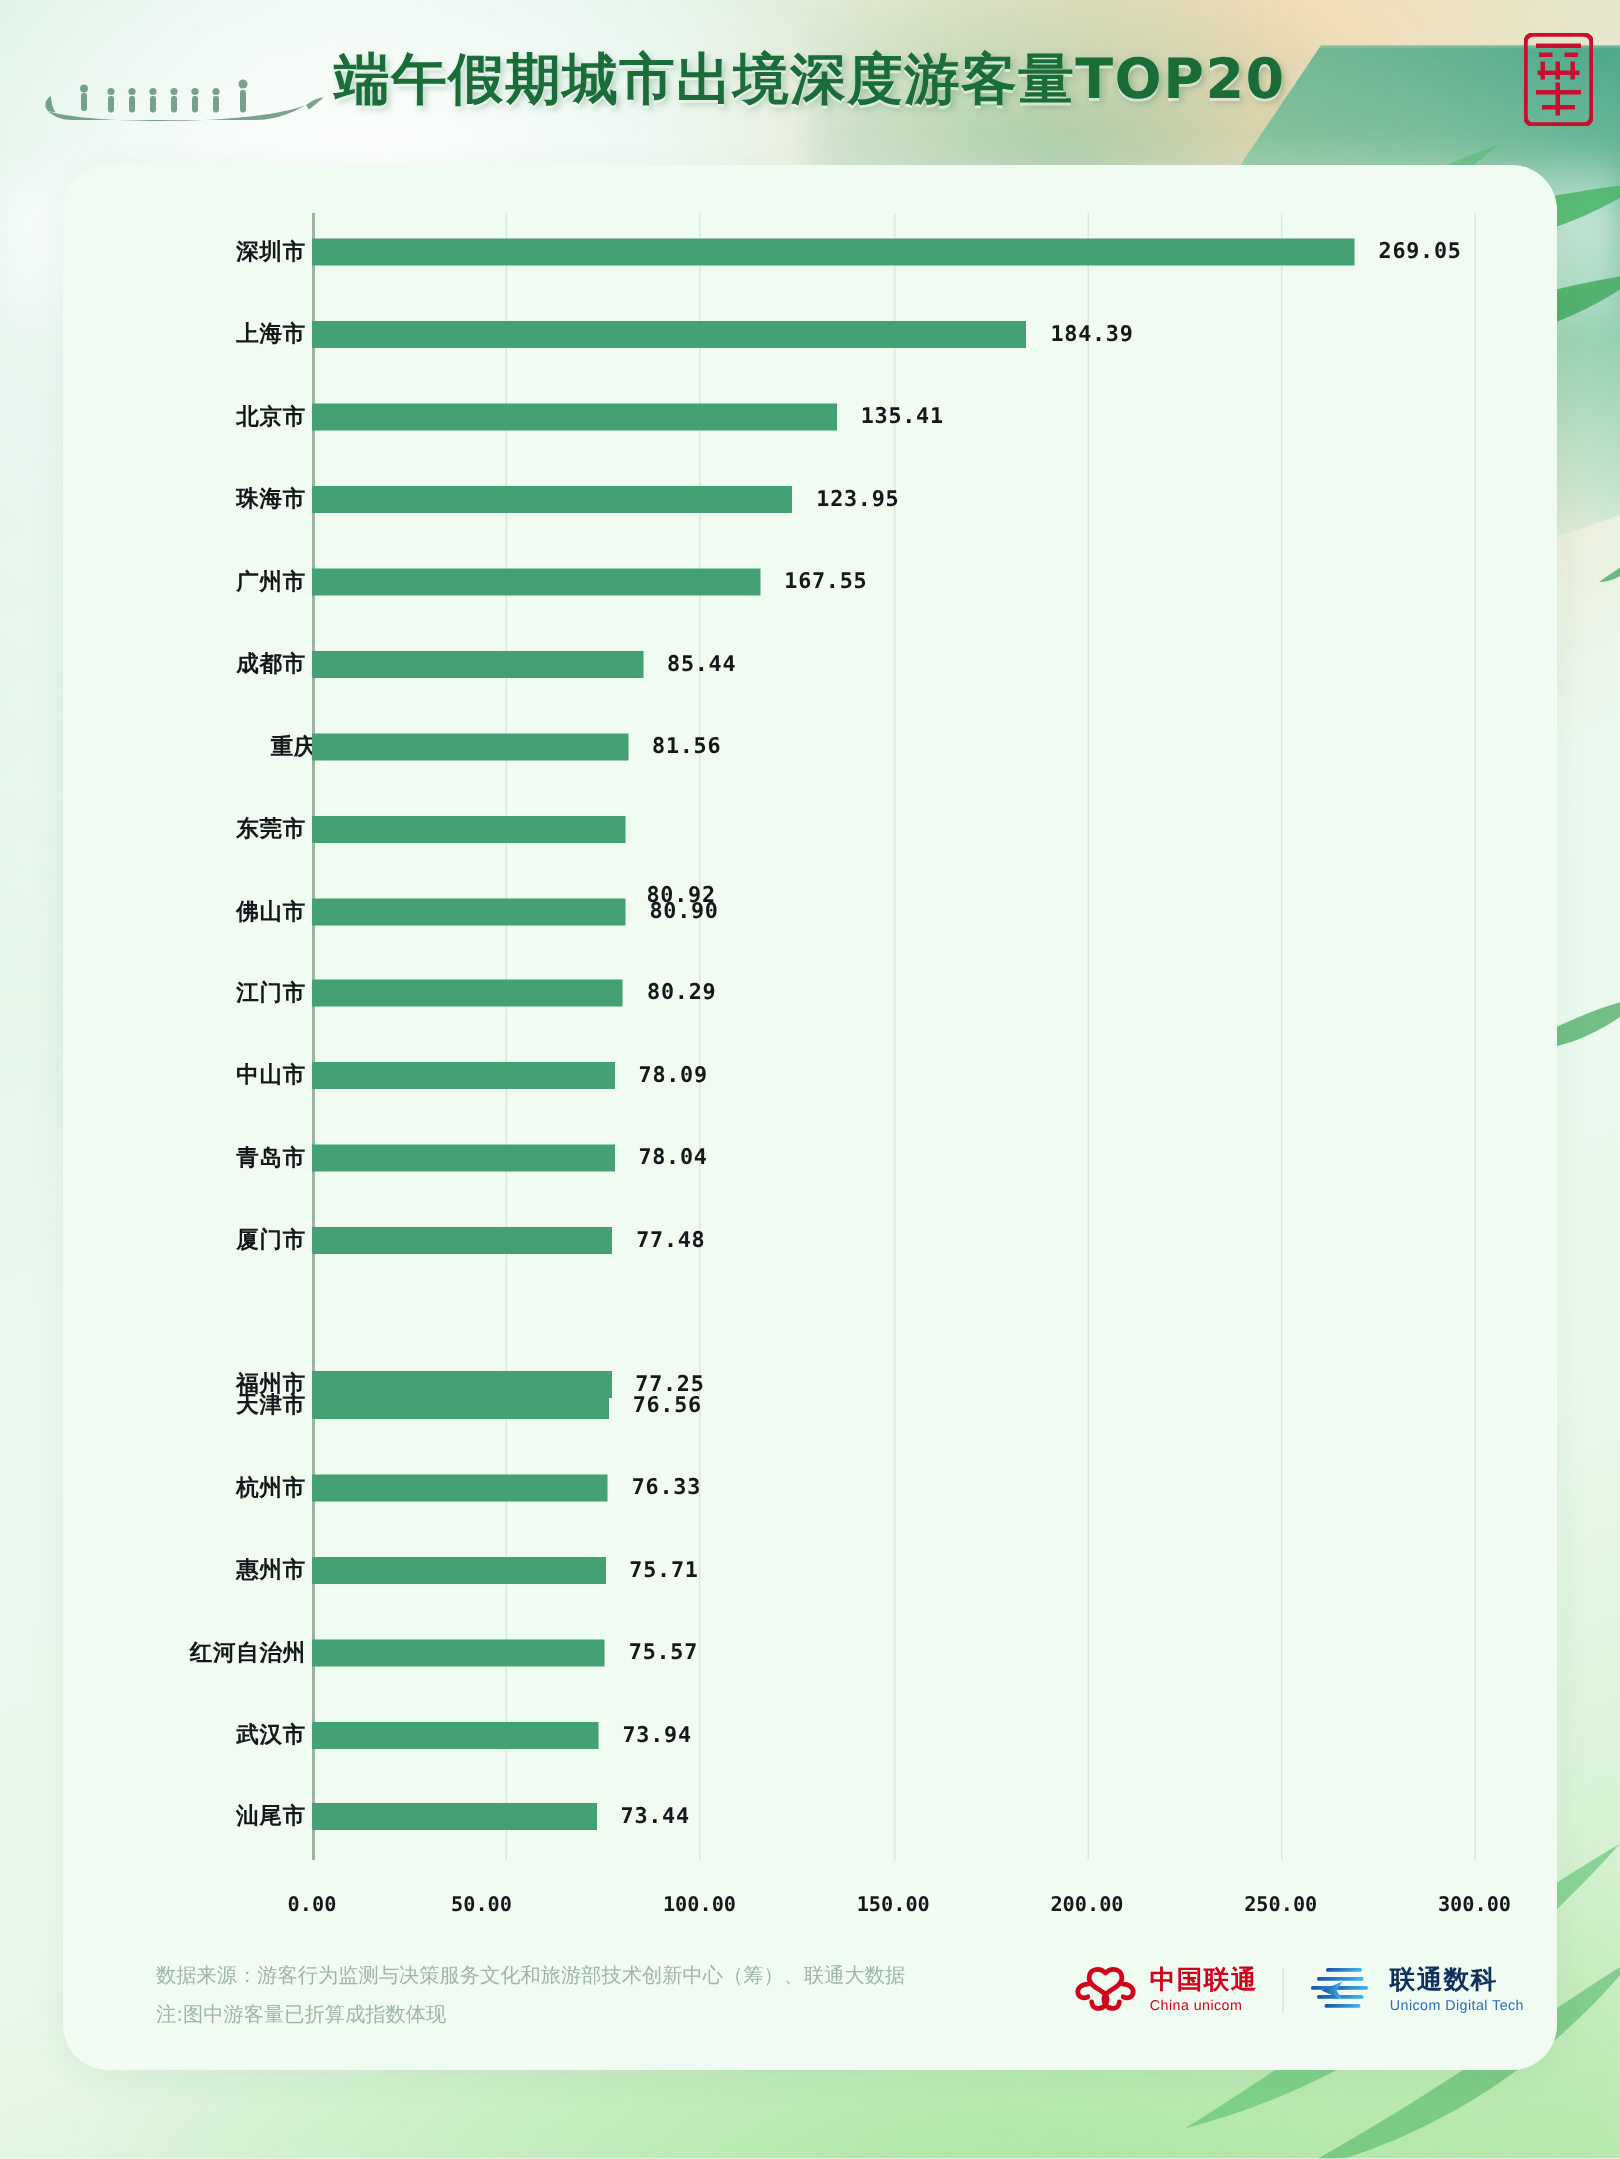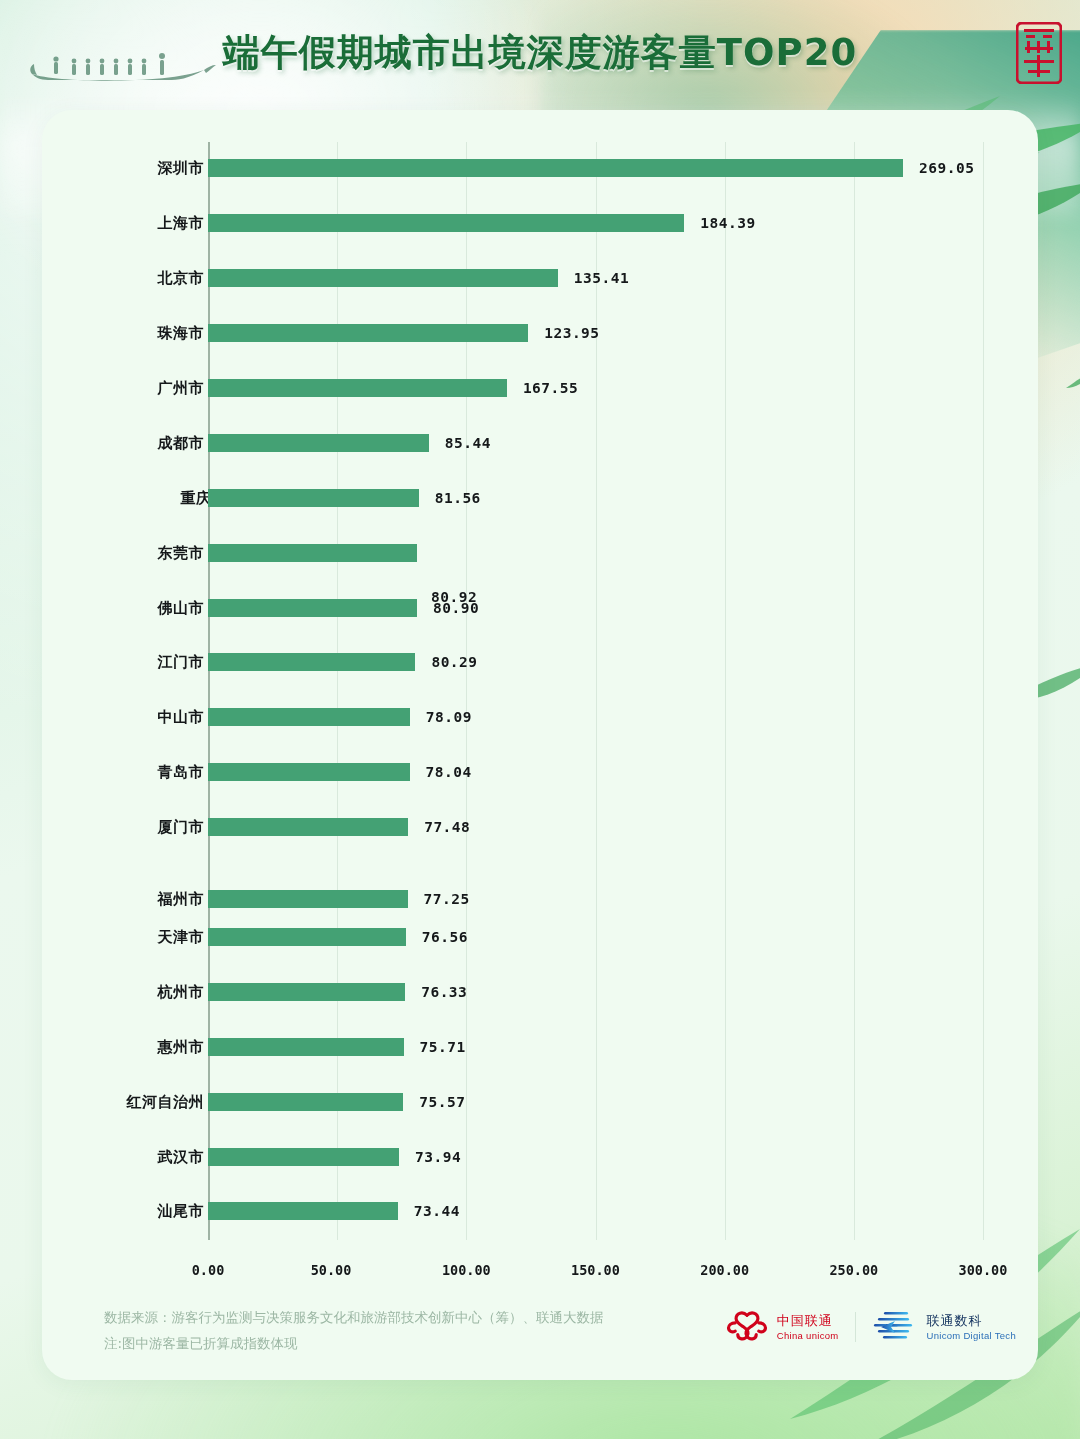--- a/index.html
+++ b/index.html
@@ -208,21 +208,21 @@
     align-items: center;
     gap: 9px;
   }
   .logo-sep {
     width: 1px; height: 30px;
     background: #d4e6d8;
   }
   .logo-text { display: flex; flex-direction: column; line-height: 1; }
   .logo-cn {
     font-family: "DejaVu Sans", "Liberation Sans", sans-serif;
-    font-size: 13px; font-weight: 400; letter-spacing: 1px;
+    font-size: 17px; font-weight: 700; letter-spacing: 1px;
   }
   .logo-en {
     font-family: "Liberation Sans", sans-serif;
     font-size: 9.5px; letter-spacing: .3px; margin-top: 4px;
   }
   .unicom .logo-cn, .unicom .logo-en { color: #d0021b; }
   .udt .logo-cn { color: #0f2f5c; }
   .udt .logo-en { color: #2b6fb8; }
 </style>
 </head>
@@ -389,21 +389,21 @@
           </div>
           <div class="bar-value" style="left: 383.603px;">78.04</div>
         </div>
         <div class="row" style="top: 690.8px;">
           <div class="cat-label">厦门市</div>
           <div class="bar-wrap" style="left: 166px; width: 200.157px;">
             <div class="bar" style="width: 100%; background: rgb(68, 161, 116);"></div>
           </div>
           <div class="bar-value" style="left: 382.157px;">77.48</div>
         </div>
-        <div class="row" style="top: 763px;">
+        <div class="row" style="top: 787px;">
           <div class="cat-label">福州市</div>
           <div class="bar-wrap" style="left: 166px; width: 199.562px;">
             <div class="bar" style="width: 100%; background: rgb(68, 161, 116);"></div>
           </div>
           <div class="bar-value" style="left: 381.562px;">77.25</div>
         </div>
         <div class="row" style="top: 800.6px;">
           <div class="cat-label">天津市</div>
           <div class="bar-wrap" style="left: 166px; width: 197.78px;">
             <div class="bar" style="width: 100%; background: rgb(68, 161, 116);"></div>
@@ -439,21 +439,21 @@
           <div class="bar-value" style="left: 373.012px;">73.94</div>
         </div>
         <div class="row" style="top: 1075.1px;">
           <div class="cat-label">汕尾市</div>
           <div class="bar-wrap" style="left: 166px; width: 189.72px;">
             <div class="bar" style="width: 100%; background: rgb(68, 161, 116);"></div>
           </div>
           <div class="bar-value" style="left: 371.72px;">73.44</div>
         </div>
         <div class="xtick" style="left: 166px;">0.00</div>
-        <div class="xtick" style="left: 289px; text-align: center;">50.00</div>
+        <div class="xtick" style="left: 279px; text-align: center;">50.00</div>
         <div class="xtick" style="left: 424.333px;">100.00</div>
         <div class="xtick" style="left: 553.5px;">150.00</div>
         <div class="xtick" style="left: 682.667px;">200.00</div>
         <div class="xtick" style="left: 811.833px;">250.00</div>
         <div class="xtick" style="left: 941px;">300.00</div>
       </div>
 
     <div class="footer">
       <div class="notes">
         <div class="note-line">数据来源：游客行为监测与决策服务文化和旅游部技术创新中心（筹）、联通大数据</div>

